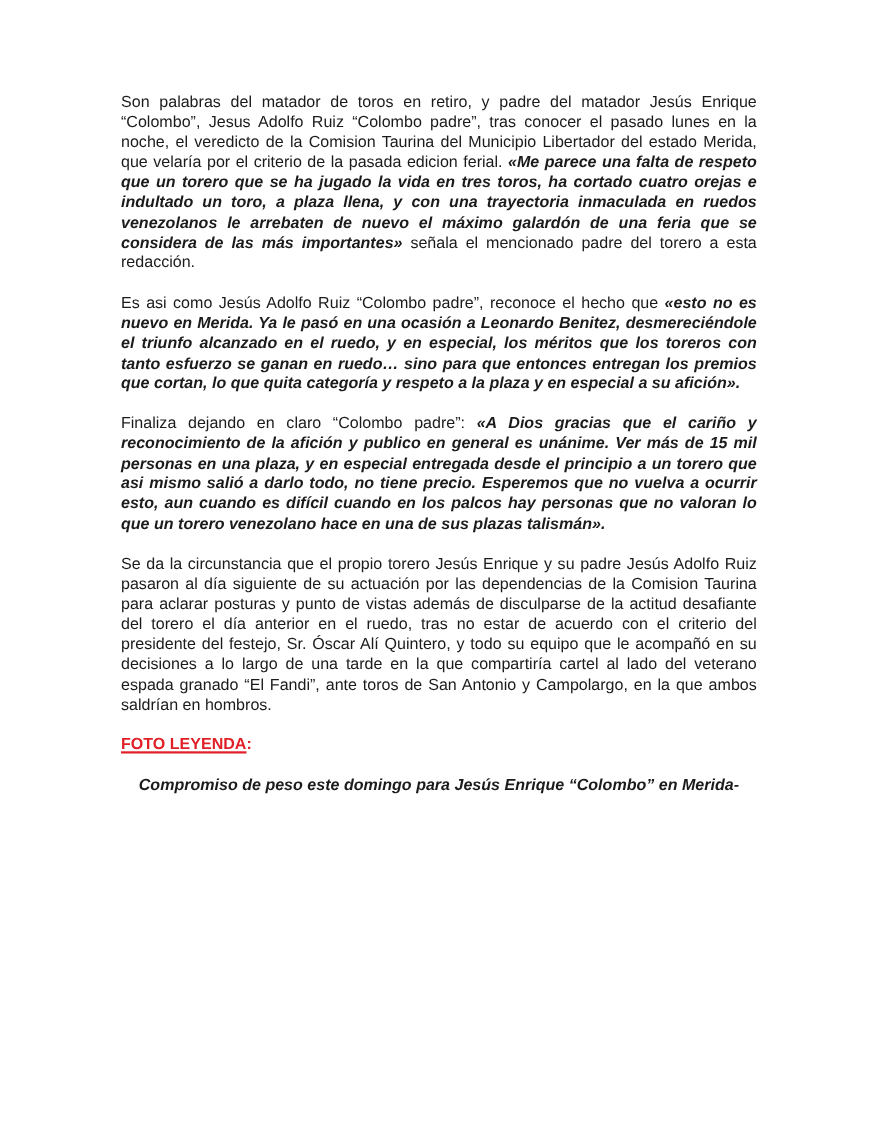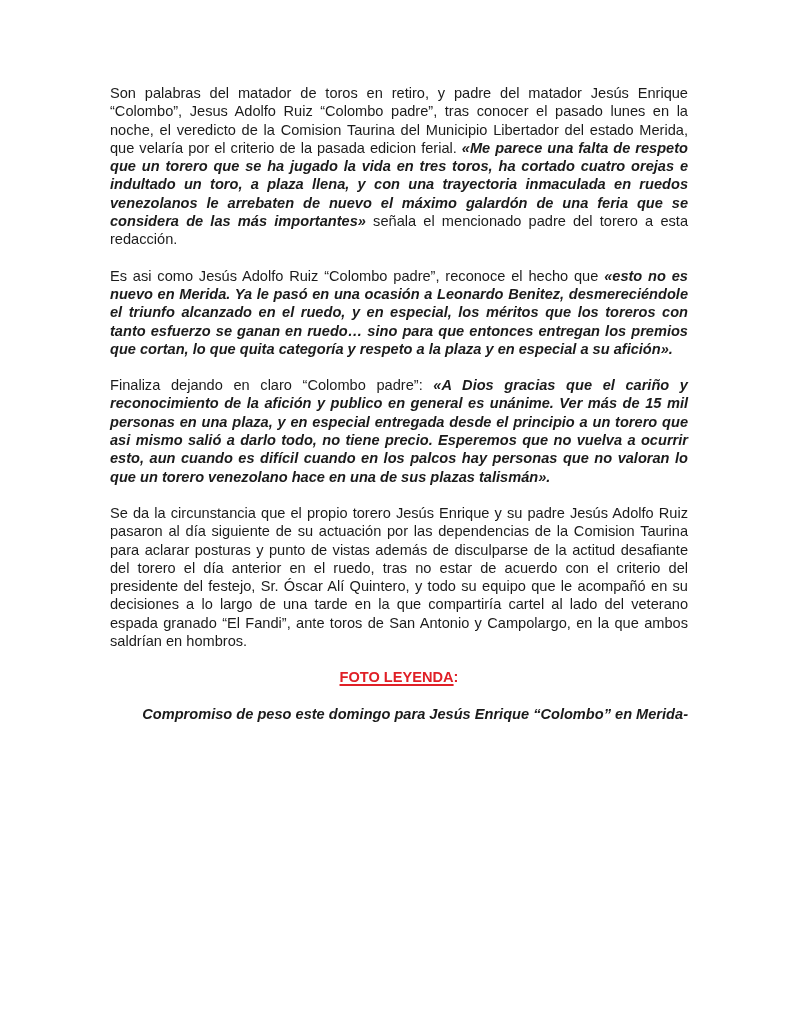--- a/index.html
+++ b/index.html
@@ -26,29 +26,28 @@
     margin-bottom: 18px;
   }
   .bi {
     font-weight: 700;
     font-style: italic;
   }
   p.foto-heading {
     margin-bottom: 18px;
     font-weight: 700;
     color: #e01f26;
-    text-align: center;
   }
   .foto-heading .underlined {
     text-decoration: underline;
     text-decoration-thickness: 2px;
     text-underline-offset: 2px;
   }
   p.caption {
-    text-align: right;
+    text-align: center;
     font-weight: 700;
     font-style: italic;
   }
   .caption-line { display: block; }
 </style>
 </head>
 <body>
 
 <div class="page">
   <div class="content">

